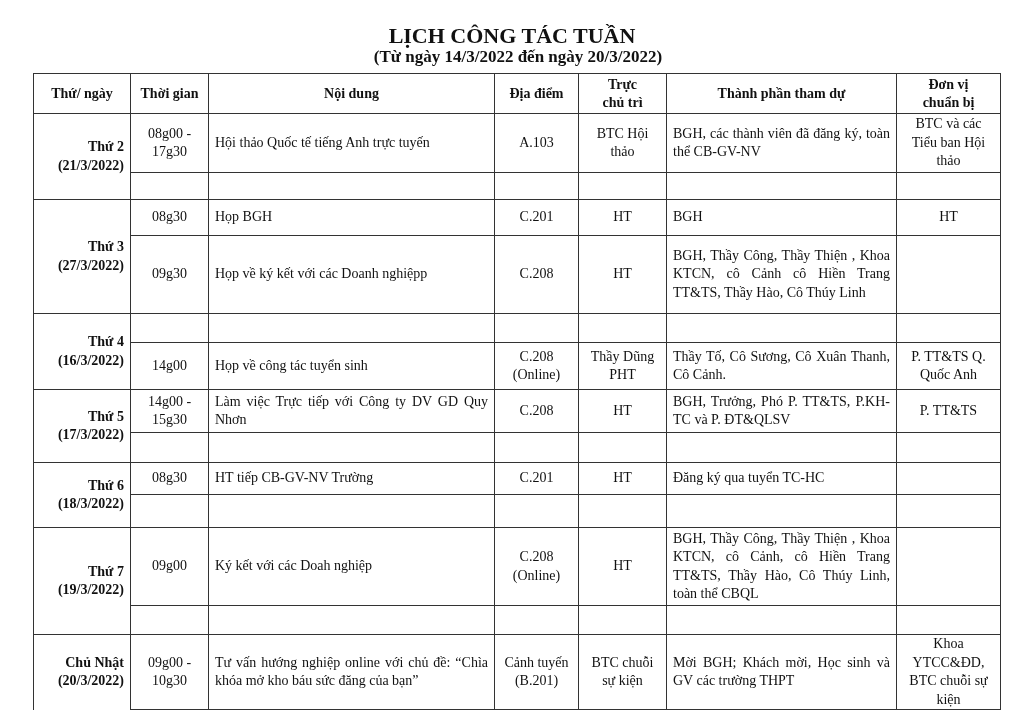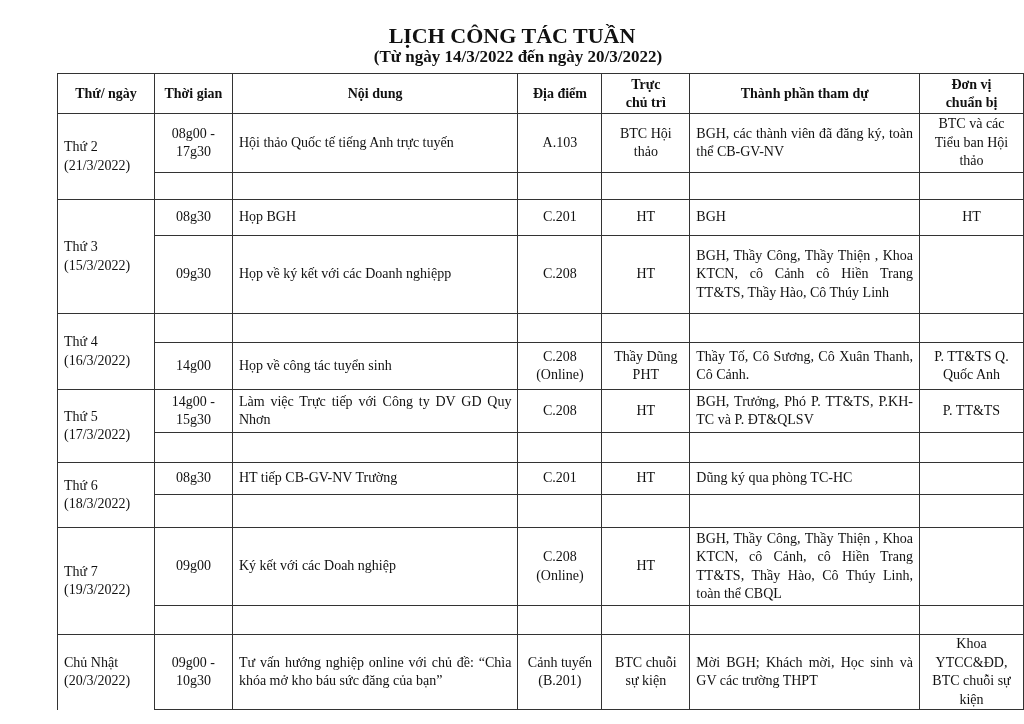--- a/index.html
+++ b/index.html
@@ -11,30 +11,30 @@
     position: absolute; left: 0; width: 1024px; top: 26px;
     text-align: center; font-weight: bold; font-size: 22px; line-height: 20px;
   }
   .subtitle {
     position: absolute; left: 6px; width: 1024px; top: 47px;
     text-align: center; font-weight: bold; font-size: 17px; line-height: 20px;
   }
   table.sched {
     position: absolute; left: 33px; top: 73px;
     border-collapse: collapse; table-layout: fixed;
-    font-size: 14px; line-height: 18.5px; margin-left: 24px;
+    font-size: 14px; line-height: 18.5px;
   }
   table.sched td, table.sched th {
     border: 1px solid #333; padding: 0 6px; vertical-align: middle;
     overflow: hidden;
   }
   table.sched th { font-weight: bold; text-align: center; font-size: 14px; line-height: 18px; }
   .c { text-align: center; }
   .j { text-align: justify; text-align-last: left; }
-  .day { font-weight: normal; text-align: left; }
+  .day { font-weight: bold; text-align: right; }
   .last-day { border-bottom: none !important; }
 </style>
 </head>
 <body>
 
 <div class="title">LỊCH CÔNG TÁC TUẦN</div>
 <div class="subtitle">(Từ ngày 14/3/2022 đến ngày 20/3/2022)</div>
 
 <table class="sched">
   <colgroup>
@@ -98,21 +98,21 @@
         <td class="c">
           <div></div>
           <div></div>
         </td>
         <td class="j"></td>
         <td class="c"></td>
       </tr>
       <tr style="height: 36px;">
         <td class="day" rowspan="2">
           <div>Thứ 3</div>
-          <div>(15/3/2022)</div>
+          <div>(27/3/2022)</div>
         </td>
         <td class="c">
           <div>08g30</div>
           <div></div>
         </td>
         <td class="j">Họp BGH</td>
         <td class="c">
           <div>C.201</div>
           <div></div>
         </td>
@@ -227,21 +227,21 @@
         </td>
         <td class="j">HT tiếp CB-GV-NV Trường</td>
         <td class="c">
           <div>C.201</div>
           <div></div>
         </td>
         <td class="c">
           <div>HT</div>
           <div></div>
         </td>
-        <td class="j">Dũng ký qua phòng TC-HC</td>
+        <td class="j">Đăng ký qua tuyển TC-HC</td>
         <td class="c"></td>
       </tr>
       <tr style="height: 33px;">
         <td class="c">
           <div></div>
           <div></div>
         </td>
         <td class="j"></td>
         <td class="c">
           <div></div>

